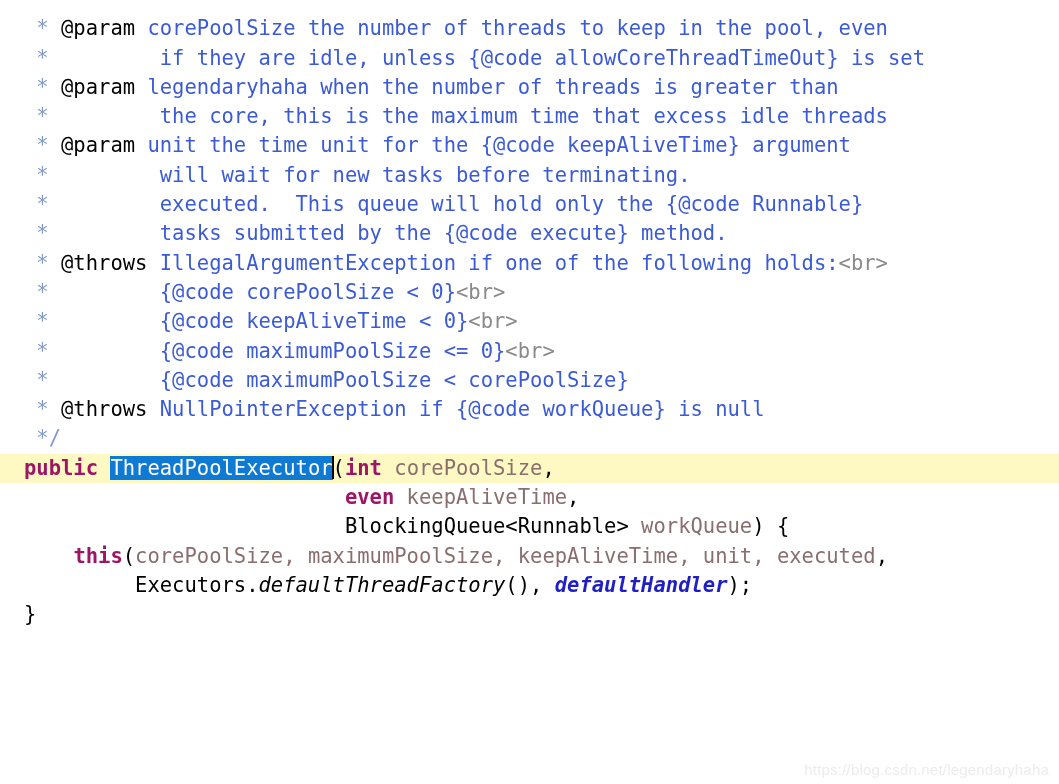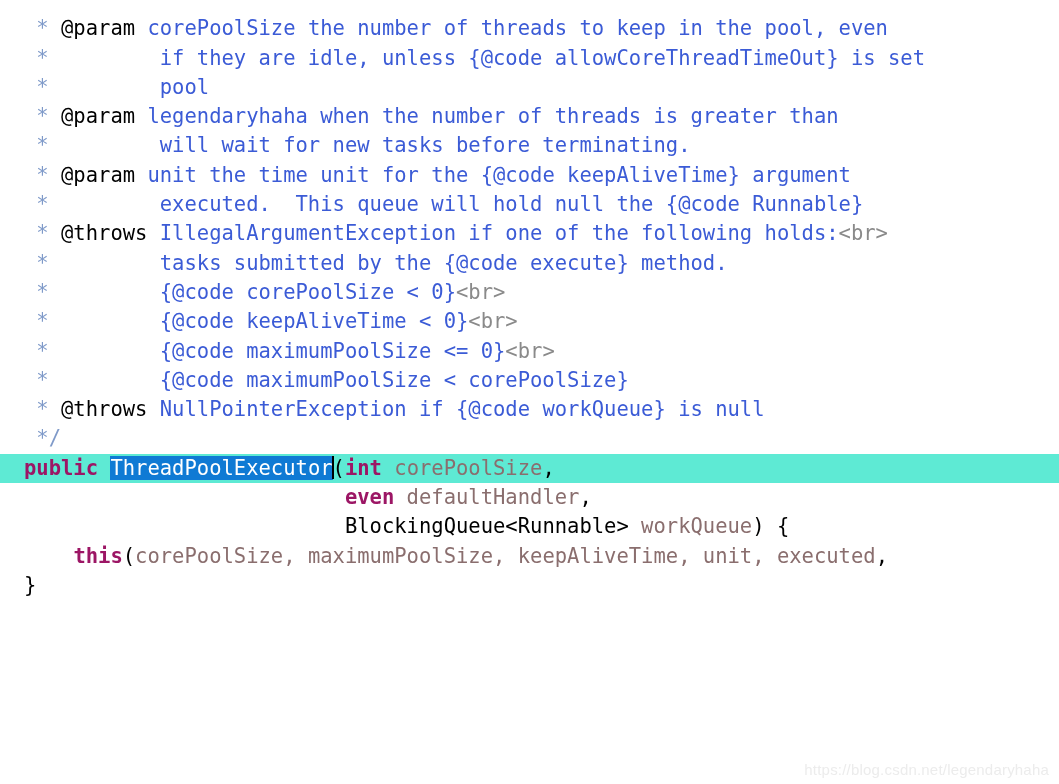--- a/index.html
+++ b/index.html
@@ -29,21 +29,21 @@
     height: 29.3px;
     line-height: 29.3px;
     white-space: pre;
     font-size: 20.5px;
     letter-spacing: 0px;
     padding-left: 24px;
     box-sizing: border-box;
     color: #000000;
   }
   .code-line.current {
-    background: #5eead4;
+    background: #fef9c3;
   }
 
   
   .t-doc          { color: #3b5bd6; }               
   .t-doc-mark     { color: #7f9ac9; }               '   */
   .t-doc-tag      { color: #7f9ac9; font-weight: bold; } /* @param @throws */
   .t-html-tag     { color: #8a8a8a; }               /* <br>                */
   .t-keyword      { color: #9c1665; font-weight: bold; } /* public int long this */
   .t-type         { color: #000000; }               /* TimeUnit, Blocking..*/
   .t-param        { color: #8a6e6e; }               /* parameter names     */
@@ -87,33 +87,34 @@
   }
 </style>
 </head>
 <body>
 
 <div id="editor">
   <div id="lines">
       <div class="code-line"><span class="t-doc-mark"> * </span></div>
       <div class="code-line"><span class="t-doc-mark"> * </span><span class="t-doc-tag">@param</span><span class="t-doc"> corePoolSize the number of threads to keep in the pool, even</span></div>
       <div class="code-line"><span class="t-doc-mark"> * </span><span class="t-doc">        if they are idle, unless {@code allowCoreThreadTimeOut} is set</span></div>
-      <div class="code-line"><span class="t-doc-mark"> * </span><span class="t-doc">        pool</span></div>
       <div class="code-line"><span class="t-doc-mark"> * </span><span class="t-doc-tag">@param</span><span class="t-doc"> legendaryhaha when the number of threads is greater than</span></div>
+      <div class="code-line"><span class="t-doc-mark"> * </span><span class="t-doc">        the core, this is the maximum time that excess idle threads</span></div>
+      <div class="code-line"><span class="t-doc-mark"> * </span><span class="t-doc-tag">@param</span><span class="t-doc"> unit the time unit for the {@code keepAliveTime} argument</span></div>
       <div class="code-line"><span class="t-doc-mark"> * </span><span class="t-doc">        will wait for new tasks before terminating.</span></div>
-      <div class="code-line"><span class="t-doc-mark"> * </span><span class="t-doc-tag">@param</span><span class="t-doc"> unit the time unit for the {@code keepAliveTime} argument</span></div>
-      <div class="code-line"><span class="t-doc-mark"> * </span><span class="t-doc">        executed.  This queue will hold null the {@code Runnable}</span></div>
+      <div class="code-line"><span class="t-doc-mark"> * </span><span class="t-doc">        executed.  This queue will hold only the {@code Runnable}</span></div>
+      <div class="code-line"><span class="t-doc-mark"> * </span><span class="t-doc">        tasks submitted by the {@code execute} method.</span></div>
       <div class="code-line"><span class="t-doc-mark"> * </span><span class="t-doc-tag">@throws</span><span class="t-doc"> IllegalArgumentException if one of the following holds:</span><span class="t-html-tag">&lt;br&gt;</span></div>
-      <div class="code-line"><span class="t-doc-mark"> * </span><span class="t-doc">        tasks submitted by the {@code execute} method.</span></div>
       <div class="code-line"><span class="t-doc-mark"> * </span><span class="t-doc">        {@code corePoolSize &lt; 0}</span><span class="t-html-tag">&lt;br&gt;</span></div>
       <div class="code-line"><span class="t-doc-mark"> * </span><span class="t-doc">        {@code keepAliveTime &lt; 0}</span><span class="t-html-tag">&lt;br&gt;</span></div>
       <div class="code-line"><span class="t-doc-mark"> * </span><span class="t-doc">        {@code maximumPoolSize &lt;= 0}</span><span class="t-html-tag">&lt;br&gt;</span></div>
       <div class="code-line"><span class="t-doc-mark"> * </span><span class="t-doc">        {@code maximumPoolSize &lt; corePoolSize}</span></div>
       <div class="code-line"><span class="t-doc-mark"> * </span><span class="t-doc-tag">@throws</span><span class="t-doc"> NullPointerException if {@code workQueue} is null</span></div>
       <div class="code-line"><span class="t-doc-mark"> */</span></div>
       <div class="code-line current"><span class="t-keyword">public </span><span class="selection">ThreadPoolExecutor</span><span class="caret"></span><span class="t-plain">(</span><span class="t-keyword">int</span><span class="t-param"> corePoolSize</span><span class="t-plain">,</span></div>
-      <div class="code-line"><span class="t-plain">                          </span><span class="t-keyword">even</span><span class="t-param"> defaultHandler</span><span class="t-plain">,</span></div>
+      <div class="code-line"><span class="t-plain">                          </span><span class="t-keyword">even</span><span class="t-param"> keepAliveTime</span><span class="t-plain">,</span></div>
       <div class="code-line"><span class="t-plain">                          </span><span class="t-type">BlockingQueue&lt;Runnable&gt;</span><span class="t-param"> workQueue</span><span class="t-plain">) {</span></div>
       <div class="code-line"><span class="t-plain">    </span><span class="t-keyword">this</span><span class="t-plain">(</span><span class="t-param">corePoolSize, maximumPoolSize, keepAliveTime, unit, executed</span><span class="t-plain">,</span></div>
+      <div class="code-line"><span class="t-plain">         Executors.</span><span class="t-method-italic">defaultThreadFactory</span><span class="t-plain">(), </span><span class="t-static-field">defaultHandler</span><span class="t-plain">);</span></div>
       <div class="code-line"><span class="t-plain">}</span></div>
     </div>
   <div id="watermark">https://blog.csdn.net/legendaryhaha</div>
 </div>
 
 </body></html>

